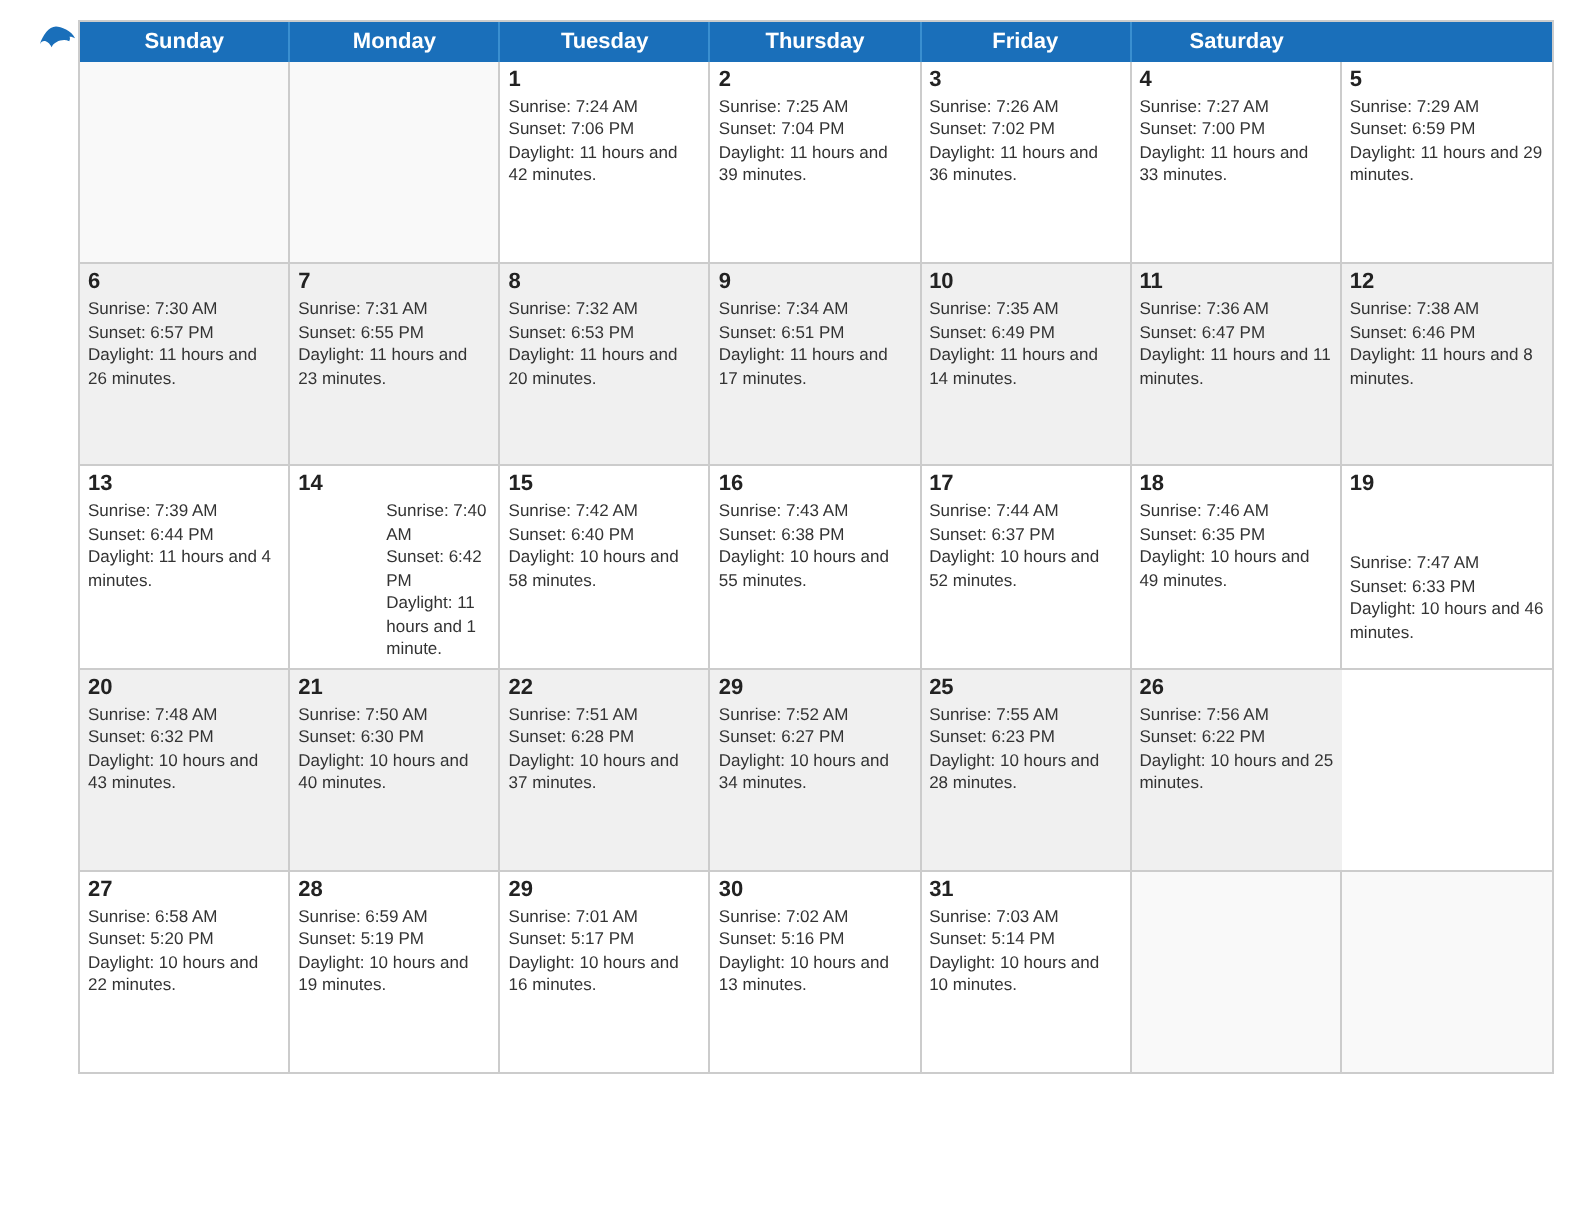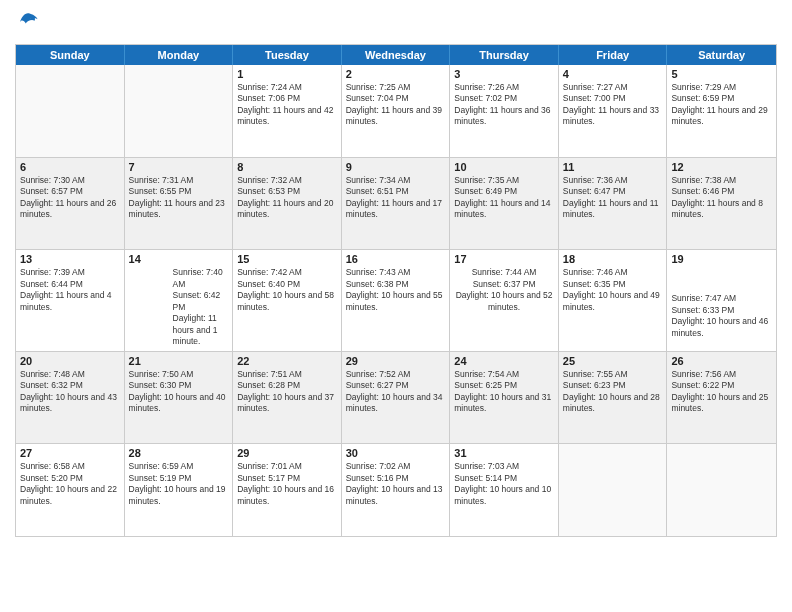--- a/index.html
+++ b/index.html
@@ -8,21 +8,20 @@
       background: #fff;
       width: 792px;
       height: 612px;
       overflow: hidden;
     }
     .page {
       width: 792px;
       height: 547px;
       padding: 10px 15px 10px 15px;
       display: flex;
-      flex-direction: column;
     }
     .header {
       display: flex;
       justify-content: space-between;
       align-items: flex-start;
       margin-bottom: 8px;
     }
     .logo {
       display: flex;
       align-items: center;
@@ -140,21 +139,20 @@
       <div class="month-title"></div>
       <div class="location"></div>
     </div>
   </div>
 
   <div class="calendar">
     <div class="cal-header-row">
     <div class="cal-header-cell">Sunday</div>
         <div class="cal-header-cell">Monday</div>
         <div class="cal-header-cell">Tuesday</div>
-        <div class="cal-header-cell">Wednesday</div>
         <div class="cal-header-cell">Thursday</div>
         <div class="cal-header-cell">Friday</div>
         <div class="cal-header-cell">Saturday</div>
       </div>
     <div class="cal-body">
     <div class="cal-row">
           <div class="cal-cell empty"></div>
           <div class="cal-cell empty"></div>
           <div class="cal-cell">
             <div class="day-number">1</div>
@@ -251,21 +249,21 @@
 Daylight: 10 hours and 58 minutes.</div>
           </div>
           <div class="cal-cell">
             <div class="day-number">16</div>
             <div class="cell-text" style="white-space: pre-line;">Sunrise: 7:43 AM
 Sunset: 6:38 PM
 Daylight: 10 hours and 55 minutes.</div>
           </div>
           <div class="cal-cell">
             <div class="day-number">17</div>
-            <div class="cell-text" style="white-space: pre-line; text-align: center;">Sunrise: 7:44 AM
+            <div class="cell-text" style="white-space: pre-line;">Sunrise: 7:44 AM
 Sunset: 6:37 PM
 Daylight: 10 hours and 52 minutes.</div>
           </div>
           <div class="cal-cell">
             <div class="day-number">18</div>
             <div class="cell-text" style="white-space: pre-line;">Sunrise: 7:46 AM
 Sunset: 6:35 PM
 Daylight: 10 hours and 49 minutes.</div>
           </div>
           <div class="cal-cell">
@@ -292,26 +290,20 @@
             <div class="day-number">22</div>
             <div class="cell-text" style="white-space: pre-line;">Sunrise: 7:51 AM
 Sunset: 6:28 PM
 Daylight: 10 hours and 37 minutes.</div>
           </div>
           <div class="cal-cell shaded">
             <div class="day-number">29</div>
             <div class="cell-text" style="white-space: pre-line;">Sunrise: 7:52 AM
 Sunset: 6:27 PM
 Daylight: 10 hours and 34 minutes.</div>
-          </div>
-          <div class="cal-cell shaded">
-            <div class="day-number">24</div>
-            <div class="cell-text" style="white-space: pre-line;">Sunrise: 7:54 AM
-Sunset: 6:25 PM
-Daylight: 10 hours and 31 minutes.</div>
           </div>
           <div class="cal-cell shaded">
             <div class="day-number">25</div>
             <div class="cell-text" style="white-space: pre-line;">Sunrise: 7:55 AM
 Sunset: 6:23 PM
 Daylight: 10 hours and 28 minutes.</div>
           </div>
           <div class="cal-cell shaded">
             <div class="day-number">26</div>
             <div class="cell-text" style="white-space: pre-line;">Sunrise: 7:56 AM

